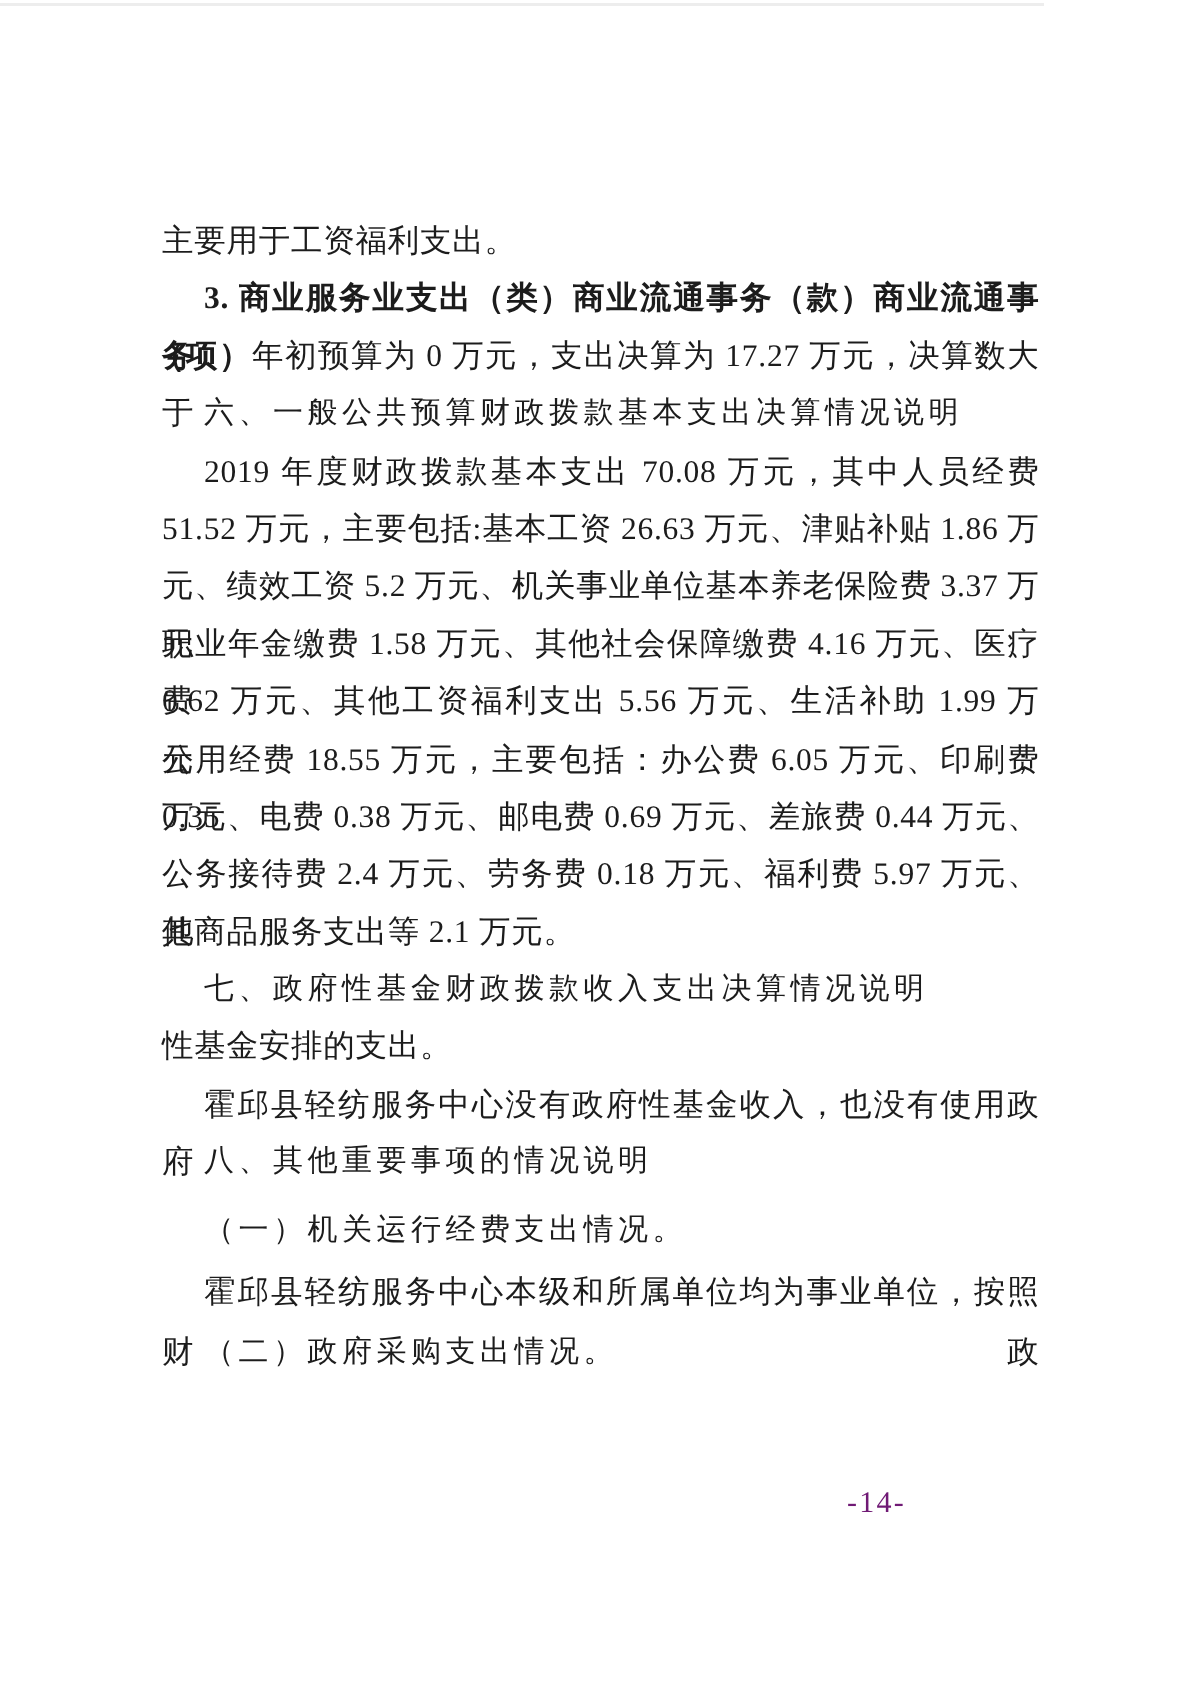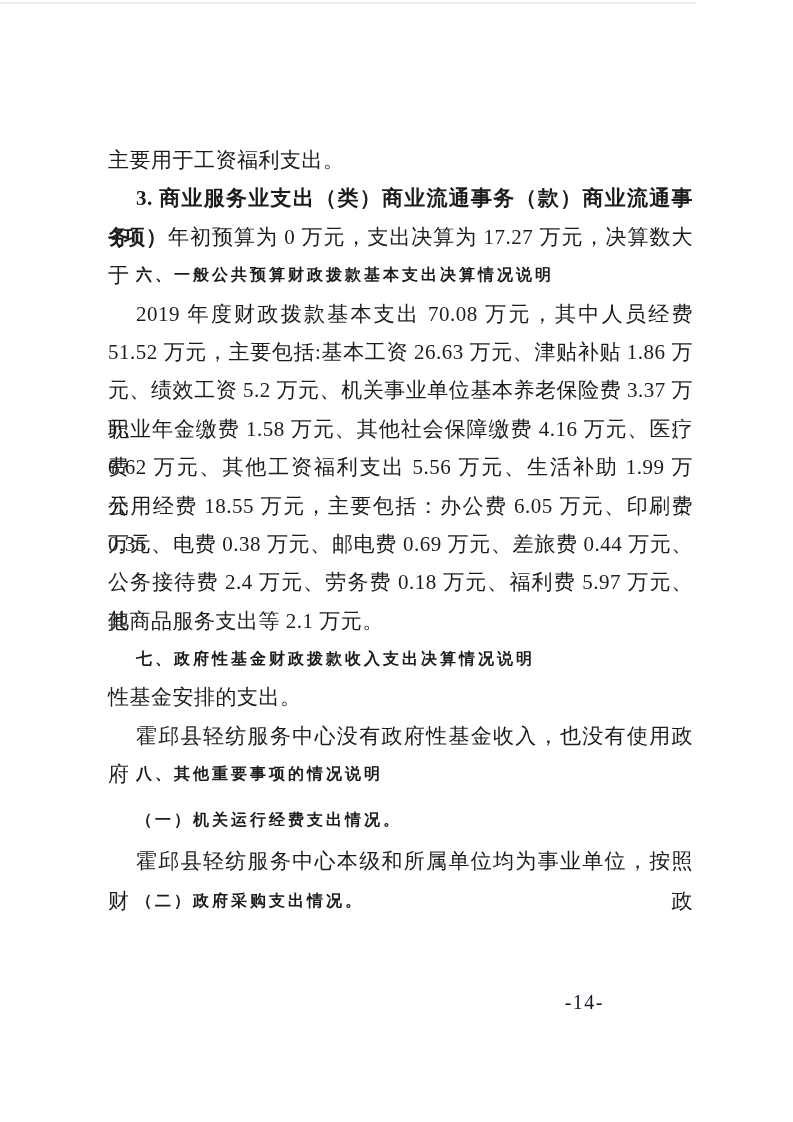--- a/index.html
+++ b/index.html
@@ -40,36 +40,36 @@
   }
   .jst {
     text-align: justify;
     text-align-last: justify;
     white-space: normal;
   }
   .ind { text-indent: 28px; }
   .hang { text-indent: -6px; }
   .hd {
     font-family: "Liberation Sans", "DejaVu Sans", sans-serif;
-    font-weight: 700;
+    font-weight: 400;
     letter-spacing: 3px;
-    font-size: 16px;
+    font-size: 20px;
   }
   .b { font-weight: 700; }
   .h40 { height: 40px; line-height: 40px; }
   .h42 { height: 42px; line-height: 42px; }
   .mt5 { margin-top: 5px; }
   .page-number {
     position: absolute;
     top: 991px;
     right: 92px;
     font-family: "Liberation Serif", "DejaVu Serif", serif;
     font-size: 20px;
     letter-spacing: 1.5px;
-    color: #0f172a;
+    color: #701a75;
   }
 </style>
 </head>
 <body>
 
 <div class="page">
   <div class="scan-line"></div>
 
   <div class="doc">
 

